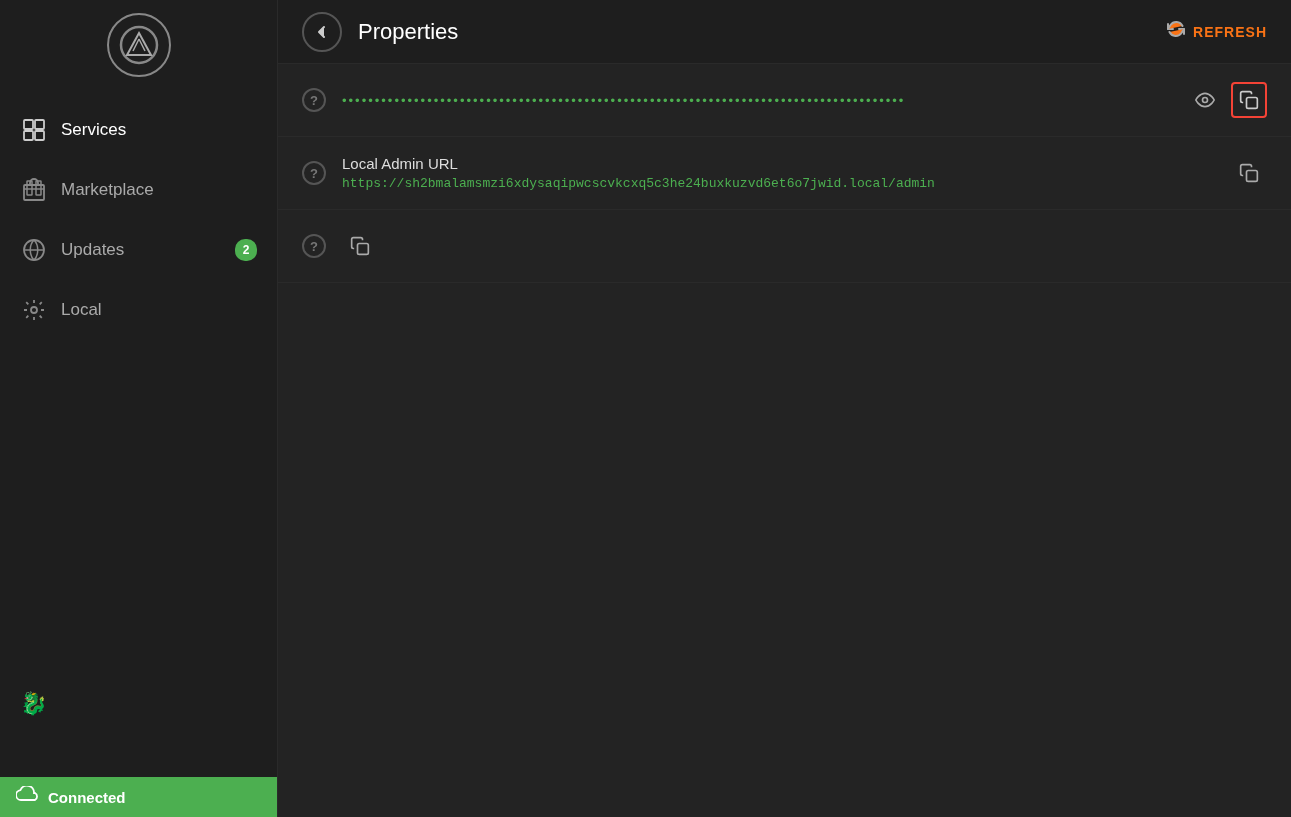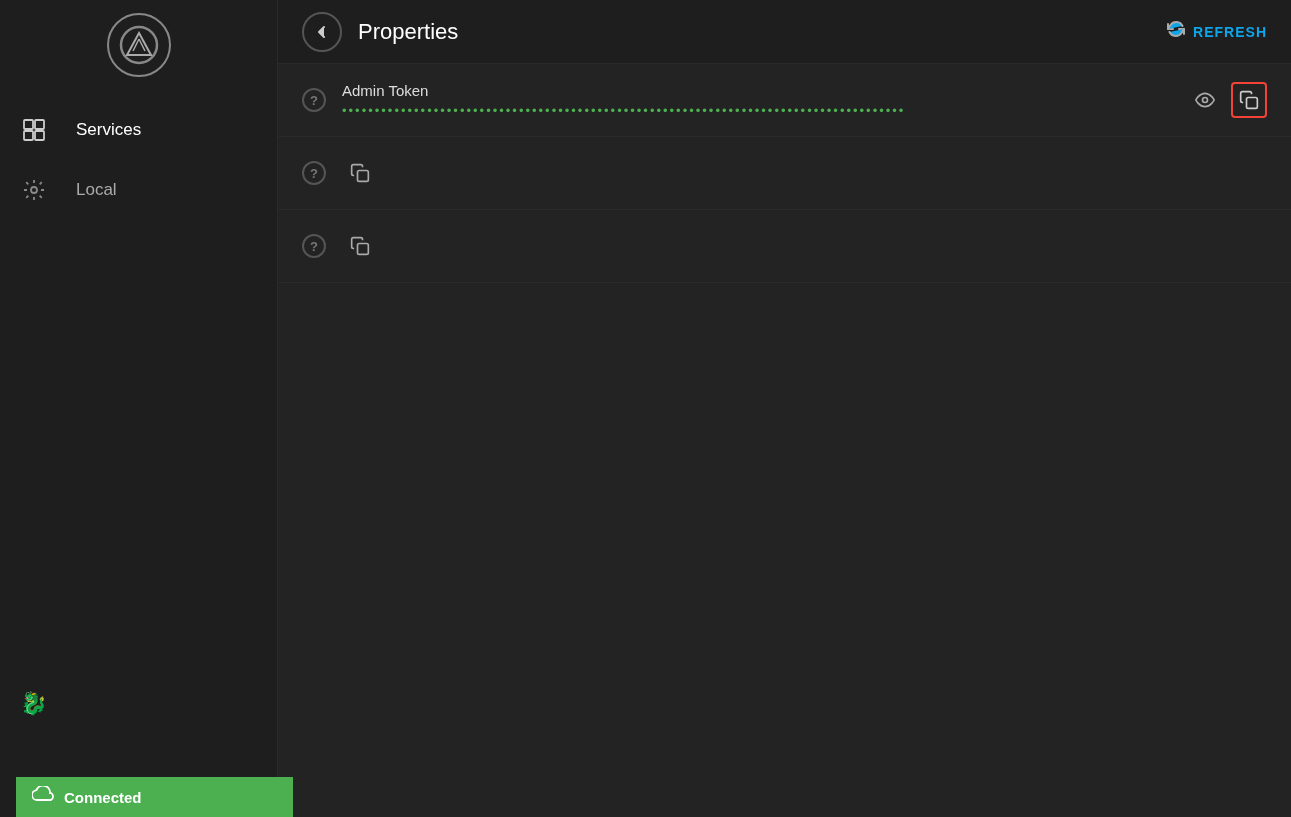--- a/index.html
+++ b/index.html
@@ -53,21 +53,21 @@
       padding-top: 10px;
     }
 
     .nav-item {
       display: flex;
       align-items: center;
       padding: 16px 20px;
       cursor: pointer;
       color: #aaa;
       position: relative;
-      gap: 28px;
+      gap: 13px;
     }
 
     .nav-item.active {
       color: #fff;
     }
 
     .nav-item .nav-icon {
       width: 28px;
       height: 28px;
       display: flex;
@@ -108,21 +108,21 @@
     }
 
     .dragon-icon {
       color: #4caf50;
       font-size: 22px;
     }
 
     .connected-bar {
       position: absolute;
       bottom: 0;
-      left: 16px;
+      left: 0;
       width: 278px;
       height: 40px;
       background: #4caf50;
       display: flex;
       align-items: center;
       justify-content: flex-start;
       padding: 0 16px;
       gap: 10px;
       cursor: pointer;
     }
@@ -184,21 +184,21 @@
       font-size: 22px;
       font-weight: 400;
     }
 
     .refresh-button {
       display: flex;
       align-items: center;
       gap: 8px;
       background: transparent;
       border: none;
-      color: #0ea5e9;
+      color: #f97316;
       cursor: pointer;
       font-size: 14px;
       font-weight: 600;
       letter-spacing: 1px;
     }
 
     .refresh-icon {
       font-size: 18px;
     }
 
@@ -311,21 +311,45 @@
         <svg width="24" height="24" viewBox="0 0 24 24" fill="none" xmlns="http://www.w3.org/2000/svg">
           <rect x="2" y="2" width="9" height="9" rx="1" stroke="#ccc" stroke-width="1.8" fill="none"></rect>
           <rect x="13" y="2" width="9" height="9" rx="1" stroke="#ccc" stroke-width="1.8" fill="none"></rect>
           <rect x="2" y="13" width="9" height="9" rx="1" stroke="#ccc" stroke-width="1.8" fill="none"></rect>
           <rect x="13" y="13" width="9" height="9" rx="1" stroke="#ccc" stroke-width="1.8" fill="none"></rect>
         </svg>
       </div>
       <span class="nav-label">Services</span>
     </div>
 
-
+    <div class="nav-item">
+      <div class="nav-icon">
+        <svg width="24" height="24" viewBox="0 0 24 24" fill="none" xmlns="http://www.w3.org/2000/svg">
+          <rect x="2" y="7" width="20" height="15" rx="1" stroke="#888" stroke-width="1.8" fill="none"></rect>
+          <path d="M8 7V5a4 4 0 0 1 8 0v2" stroke="#888" stroke-width="1.8" fill="none"></path>
+          <rect x="5" y="3" width="5" height="14" rx="0.5" stroke="#888" stroke-width="1.5" fill="none"></rect>
+          <rect x="14" y="3" width="5" height="14" rx="0.5" stroke="#888" stroke-width="1.5" fill="none"></rect>
+          <line x1="2" y1="11" x2="22" y2="11" stroke="#888" stroke-width="1.5"></line>
+        </svg>
+      </div>
+      <span class="nav-label">Marketplace</span>
+    </div>
+
+    <div class="nav-item">
+      <div class="nav-icon">
+        <svg width="24" height="24" viewBox="0 0 24 24" fill="none" xmlns="http://www.w3.org/2000/svg">
+          <circle cx="12" cy="12" r="10" stroke="#888" stroke-width="1.8" fill="none"></circle>
+          <line x1="2" y1="12" x2="22" y2="12" stroke="#888" stroke-width="1.5"></line>
+          <path d="M12 2 C7 7 7 17 12 22" stroke="#888" stroke-width="1.5" fill="none"></path>
+          <path d="M12 2 C17 7 17 17 12 22" stroke="#888" stroke-width="1.5" fill="none"></path>
+        </svg>
+      </div>
+      <span class="nav-label">Updates</span>
+      <span class="nav-badge">2</span>
+    </div>
 
 
     <div class="nav-item">
       <div class="nav-icon">
         <svg width="24" height="24" viewBox="0 0 24 24" fill="none" xmlns="http://www.w3.org/2000/svg">
           <circle cx="12" cy="12" r="3" stroke="#888" stroke-width="1.8" fill="none"></circle>
           <path d="M12 2v3M12 19v3M4.22 4.22l2.12 2.12M17.66 17.66l2.12 2.12M2 12h3M19 12h3M4.22 19.78l2.12-2.12M17.66 6.34l2.12-2.12" stroke="#888" stroke-width="1.8"></path>
 
         </svg>
       </div>
@@ -368,41 +392,44 @@
       </span>
       <span>REFRESH</span>
     </button>
   </div>
 
   <div class="properties-list">
 
     <div class="property-row">
       <div class="help-icon">?</div>
       <div class="property-content">
-        <span class="property-label">Admin Token</span>
         <span class="property-dots">••••••••••••••••••••••••••••••••••••••••••••••••••••••••••••••••••••••••••••••••••••••</span>
       </div>
       <div class="property-actions">
         <button class="action-btn" title="Show token">
           <svg width="20" height="20" viewBox="0 0 24 24" fill="none" xmlns="http://www.w3.org/2000/svg">
             <path d="M1 12s4-8 11-8 11 8 11 8-4 8-11 8-11-8-11-8z" stroke="#aaa" stroke-width="2" fill="none"></path>
             <circle cx="12" cy="12" r="3" stroke="#aaa" stroke-width="2" fill="none"></circle>
           </svg>
         </button>
         <button class="action-btn active-red" title="Copy token">
           <svg width="20" height="20" viewBox="0 0 24 24" fill="none" xmlns="http://www.w3.org/2000/svg">
             <rect x="9" y="9" width="13" height="13" rx="2" stroke="#ccc" stroke-width="2" fill="none"></rect>
             <path d="M5 15H4a2 2 0 0 1-2-2V4a2 2 0 0 1 2-2h9a2 2 0 0 1 2 2v1" stroke="#ccc" stroke-width="2" fill="none"></path>
           </svg>
         </button>
       </div>
     </div>
 
     <div class="property-row">
       <div class="help-icon">?</div>
+      <div class="property-content">
+        <span class="property-label">Local Admin URL</span>
+        <span class="property-value">https://sh2bmalamsmzi6xdysaqipwcscvkcxq5c3he24buxkuzvd6et6o7jwid.local/admin</span>
+      </div>
       <div class="property-actions">
         <button class="action-btn" title="Copy URL">
           <svg width="20" height="20" viewBox="0 0 24 24" fill="none" xmlns="http://www.w3.org/2000/svg">
             <rect x="9" y="9" width="13" height="13" rx="2" stroke="#aaa" stroke-width="2" fill="none"></rect>
             <path d="M5 15H4a2 2 0 0 1-2-2V4a2 2 0 0 1 2-2h9a2 2 0 0 1 2 2v1" stroke="#aaa" stroke-width="2" fill="none"></path>
           </svg>
         </button>
       </div>
     </div>
 

